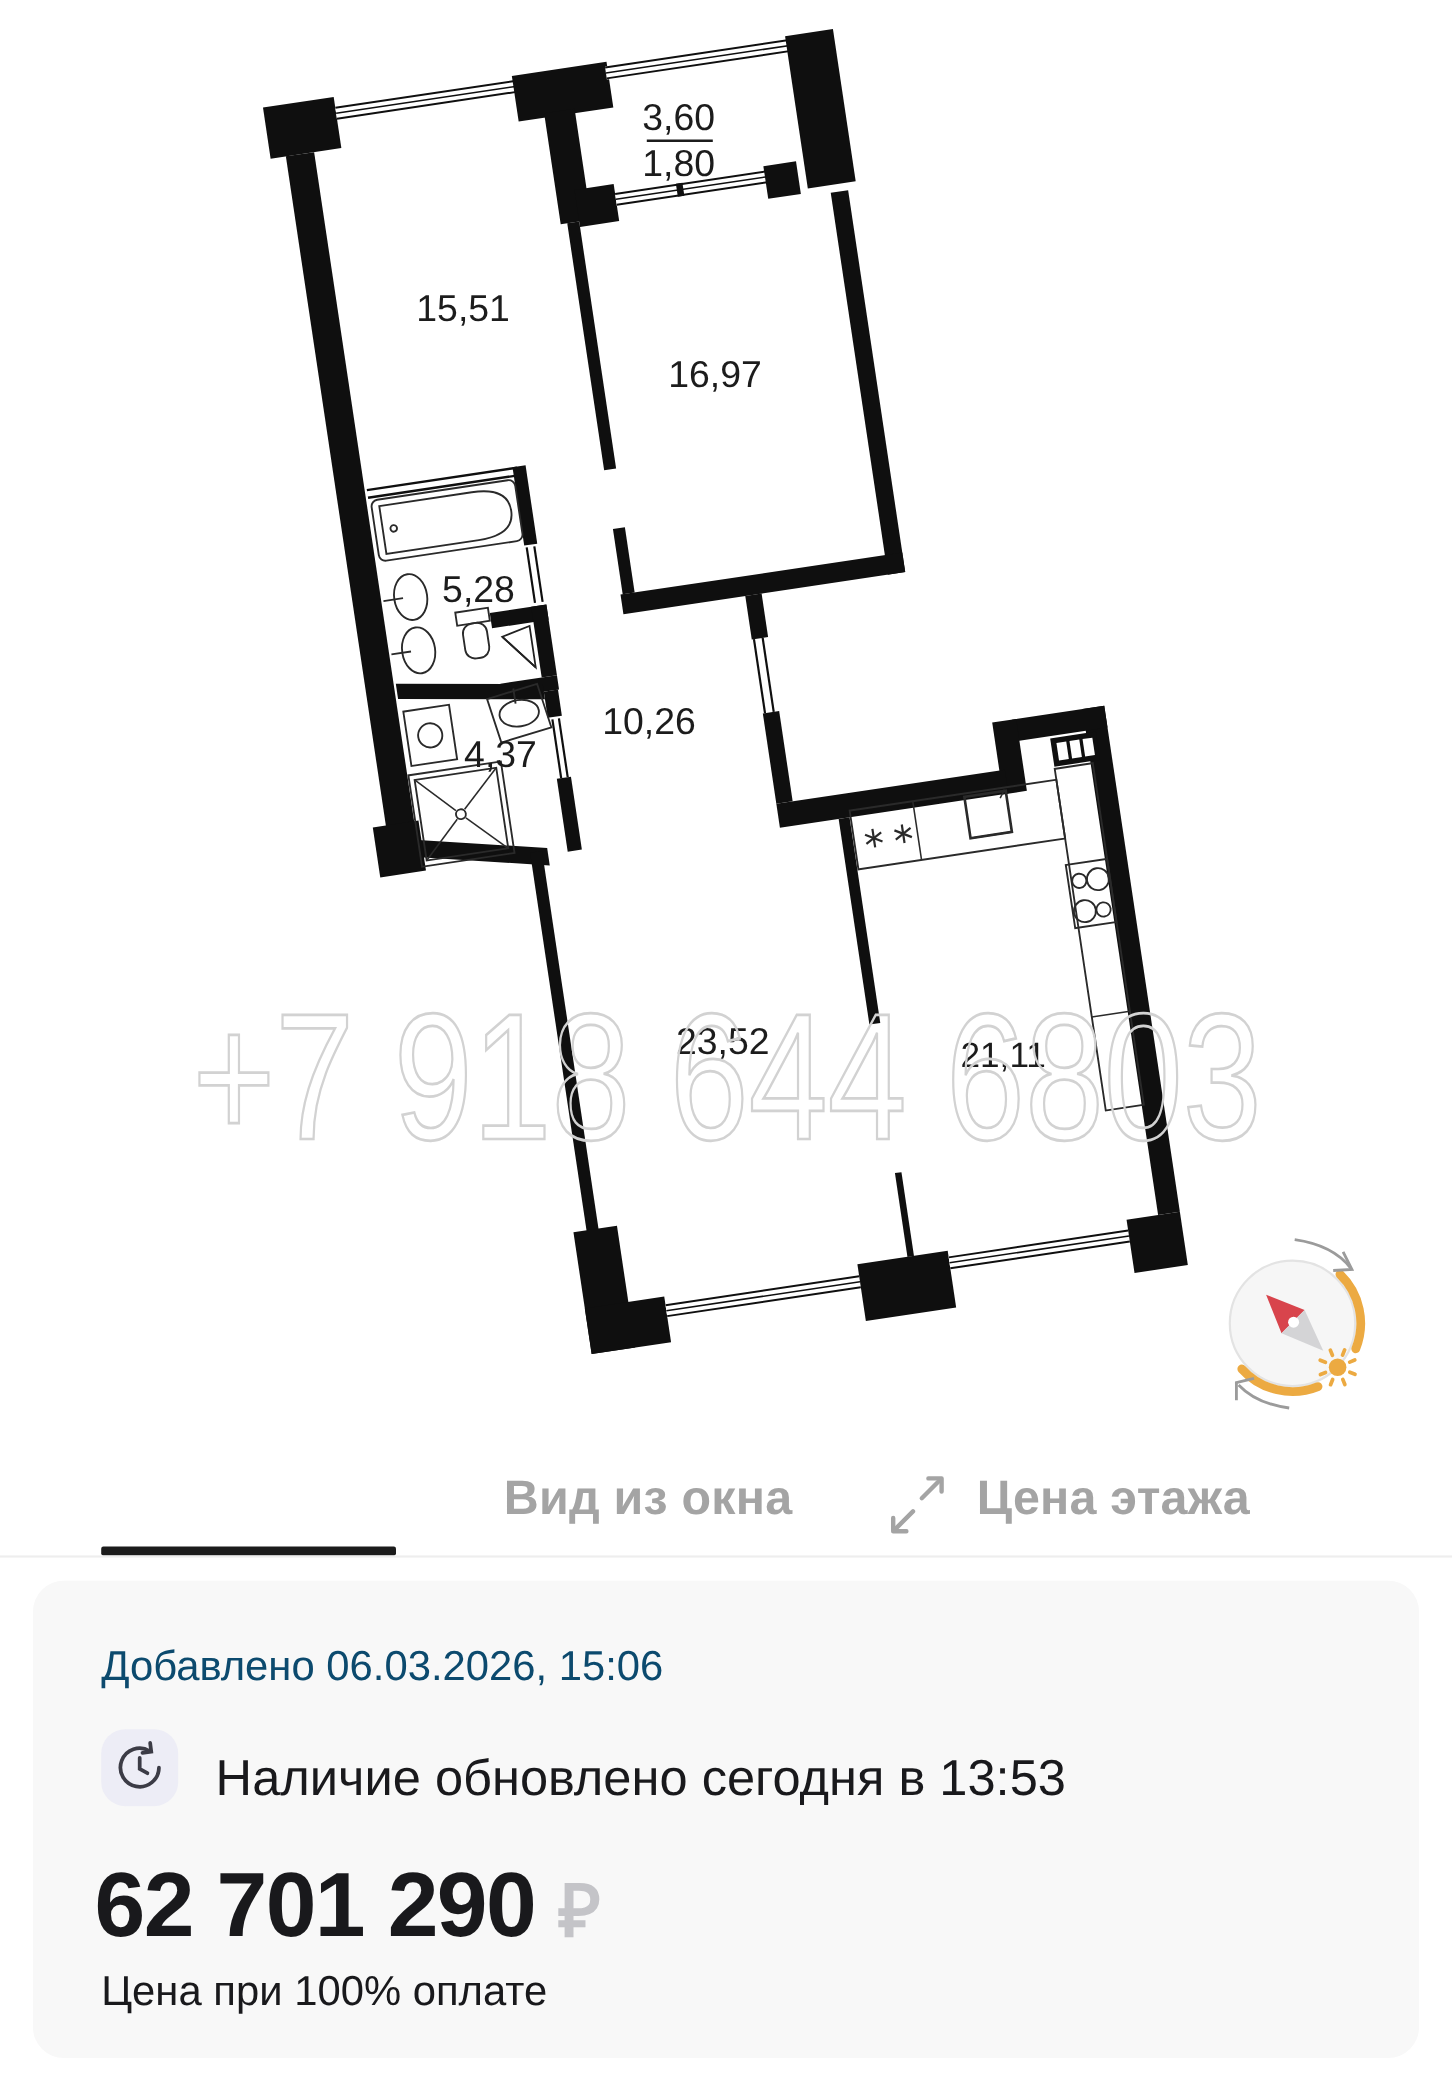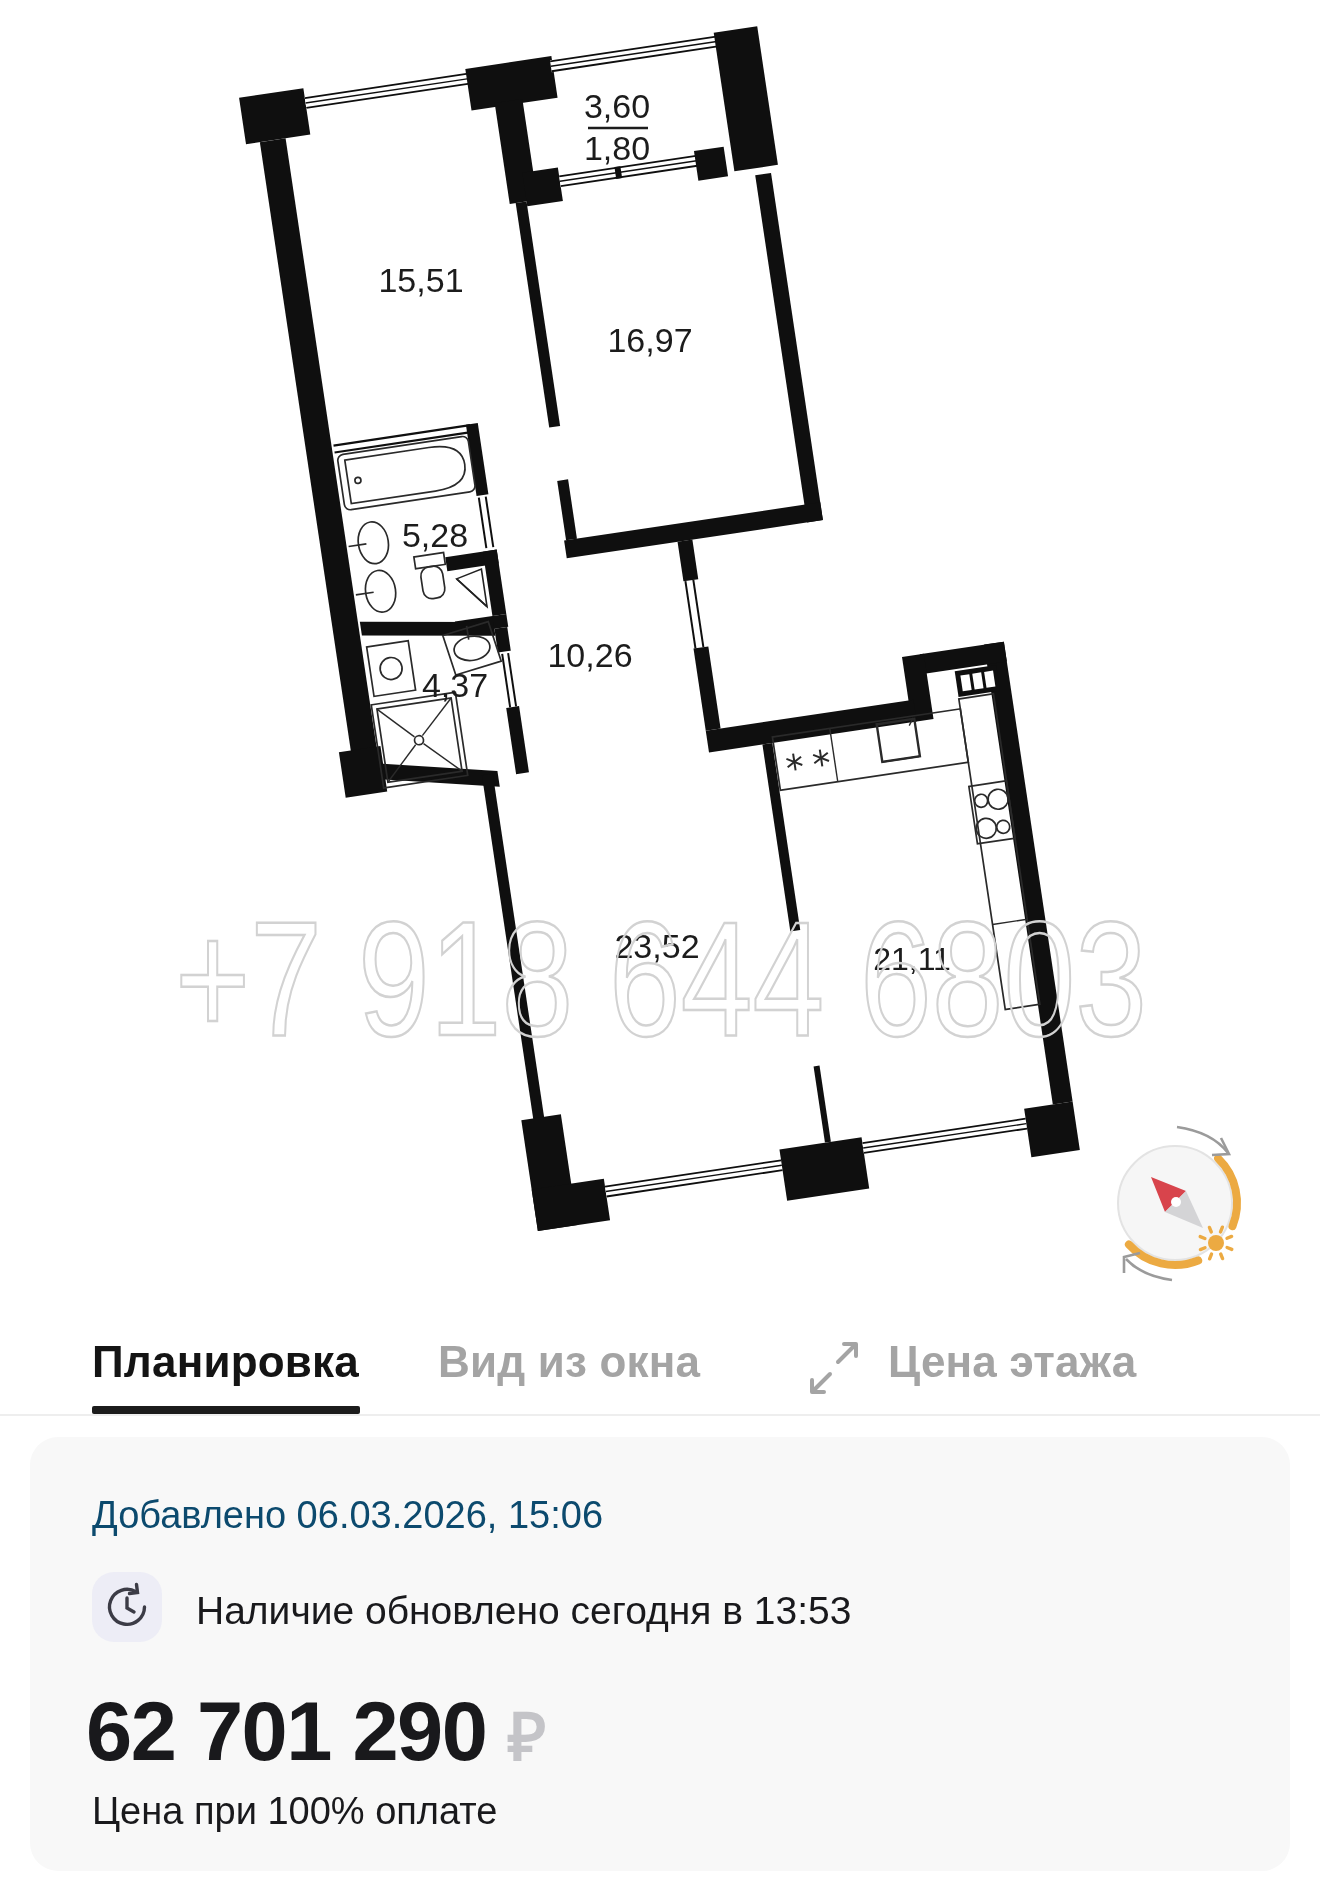--- a/index.html
+++ b/index.html
@@ -6,21 +6,21 @@
     font-family:"Liberation Sans", sans-serif;}
   #page{position:relative;width:1320px;height:1886px;background:#fff;filter:brightness(1);}
   #plansvg{position:absolute;left:0;top:0;}
   .tab{position:absolute;font-weight:700;font-size:44px;letter-spacing:.2px;color:#a4a4a4;white-space:nowrap;}
   .tab.active{color:#141414;}
   #tabline{position:absolute;left:92px;top:1406px;width:268px;height:8px;background:#1c1c1c;border-radius:2px;}
   #tabsep{position:absolute;left:0;top:1414px;width:1320px;height:2px;background:#eeeeee;}
   #card{position:absolute;left:30px;top:1437px;width:1260px;height:434px;background:#f8f8f8;border-radius:28px;}
   #added{position:absolute;left:92px;top:1494px;font-size:38px;color:#0c4a6e;}
   #clockbg{position:absolute;left:92px;top:1572px;width:70px;height:70px;background:#ededf6;border-radius:22px;}
-  #avail{position:absolute;left:196px;top:1589px;font-size:39px;color:#19191c;font-weight:500;}
+  #avail{position:absolute;left:196px;top:1589px;font-size:46px;color:#19191c;font-weight:500;}
   #price{position:absolute;left:86px;top:1684px;font-size:83px;font-weight:700;color:#19191c;letter-spacing:-1.5px;white-space:nowrap;}
   #price .rub{color:#c4c4c8;font-size:66px;letter-spacing:0;}
   #pay{position:absolute;left:92px;top:1790px;font-size:38px;color:#19191c;}
 </style>
 </head>
 <body>
 <div id="page">
 
   <svg id="plansvg" width="1320" height="1336" viewBox="0 0 1320 1336">
     <g id="PLAN">
@@ -223,22 +223,21 @@
           <line x1="1220.5" y1="1231.9" x2="1222.4" y2="1227.2" stroke="#ecaa42" stroke-width="3.4" stroke-linecap="round"></line>
           <line x1="1227.0" y1="1238.3" x2="1231.6" y2="1236.4" stroke="#ecaa42" stroke-width="3.4" stroke-linecap="round"></line>
 <path d="M 1177 1127 Q 1212 1132 1228 1153" stroke="#9b9b9b" stroke-width="2.6" fill="none"></path>
 <path d="M 1221 1138 L 1229 1154 L 1212 1155" stroke="#9b9b9b" stroke-width="2.6" fill="none"></path>
 <path d="M 1172 1280 Q 1142 1276 1126 1259" stroke="#9b9b9b" stroke-width="2.6" fill="none"></path>
 <path d="M 1124 1273 L 1124 1257 L 1140 1253" stroke="#9b9b9b" stroke-width="2.6" fill="none"></path>
 </g>
 </g>
   </svg>
 
-  <div class="tab active" style="left:92px;top:1337px;">Планировка</div>
-  <div class="tab" style="left:438px;top:1337px;">Вид из окна</div>
+  <div class="tab" style="left:458px;top:1337px;">Вид из окна</div>
   <div class="tab" style="left:888px;top:1337px;">Цена этажа</div>
   <div id="tabline"></div>
   <div id="tabsep"></div>
 
   <svg style="position:absolute;left:800px;top:1334px;" width="70" height="70" viewBox="0 0 70 70">
     <g stroke="#a4a4a4" stroke-width="4" fill="none" stroke-linecap="round" stroke-linejoin="round">
       <path d="M 38 28 L 55 11"></path>
         <path d="M 44 10 L 56 10 L 56 22"></path>
       <path d="M 30 40 L 13 57"></path>
         <path d="M 12 46 L 12 58 L 24 58"></path>

